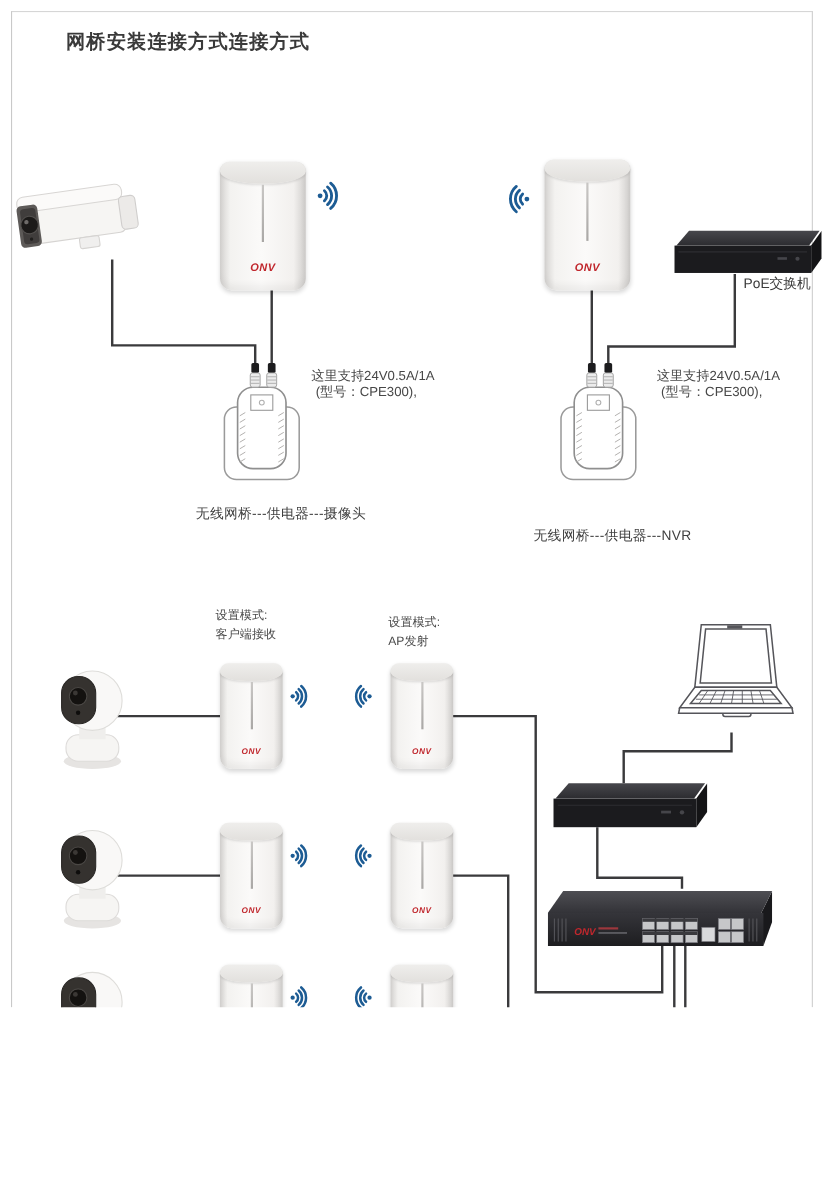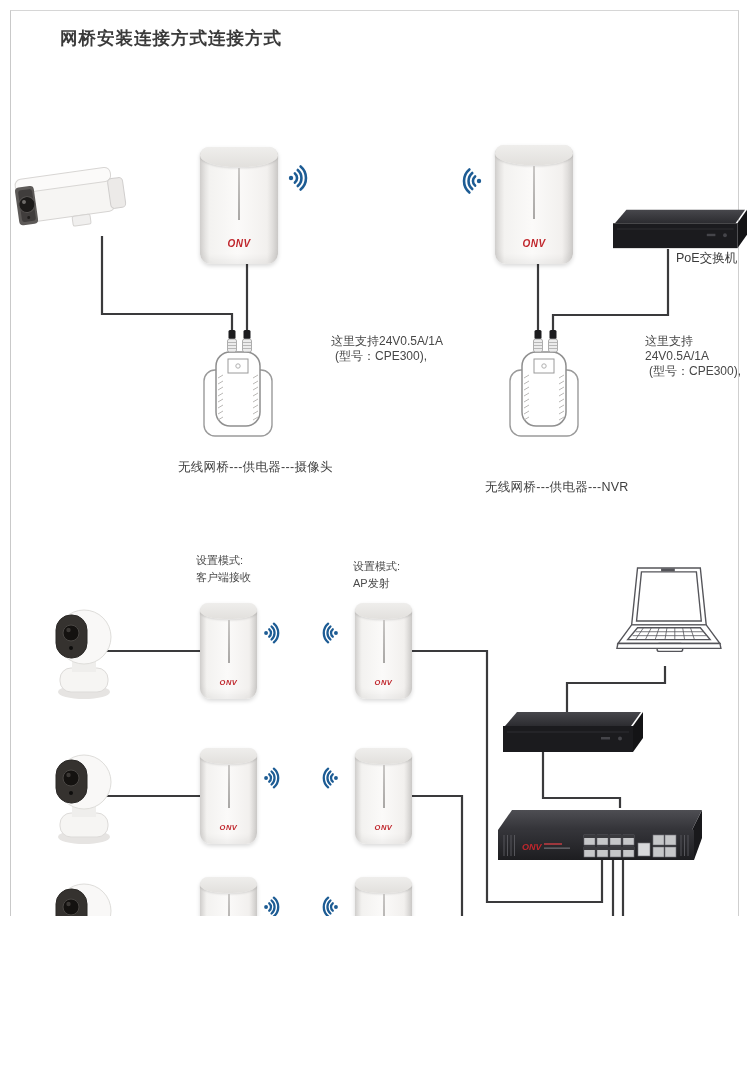--- a/index.html
+++ b/index.html
@@ -5,21 +5,21 @@
   html,body{margin:0;padding:0;background:#fff;}
   .canvas{
     position:relative;width:750px;height:916px;background:#ffffff;overflow:hidden;
     font-family:"Liberation Sans","DejaVu Sans",sans-serif;color:#3c3c3c;
   }
   .frame{position:absolute;left:10px;top:10px;right:11px;bottom:0;
     border-left:1px solid #c9c9c9;border-top:1px solid #d6d6d6;border-right:1px solid #cfcfcf;pointer-events:none;}
   .abs{position:absolute;}
   .title{left:60px;top:26px;font-size:17.5px;font-weight:bold;color:#3a3a3a;letter-spacing:1px;}
   .subtitle{left:60px;top:60px;font-size:12.5px;color:#4a4a4a;letter-spacing:.3px;}
-  .note{font-size:12px;color:#474747;line-height:15px;margin-left:48px;}
+  .note{font-size:12px;color:#474747;line-height:15px;}
   .note .l2{padding-left:4px;}
   .caption{font-size:12.5px;color:#3f3f3f;letter-spacing:.3px;}
   .mode{font-size:11px;color:#4a4a4a;line-height:17px;}
   .devlabel{font-size:12.5px;color:#3b3b3b;text-align:center;}
   
   .bridge{position:absolute;border-radius:9px 9px 11px 11px;
     background:linear-gradient(90deg,#d5d3d1 0%,#f3f2f0 12%,#fbfaf9 48%,#f2f0ee 86%,#cfcdcb 100%);
     box-shadow:0 2px 4px rgba(0,0,0,.15), inset 0 -5px 7px rgba(0,0,0,.05);}
   .bridge .flap{position:absolute;left:0;right:0;top:0;height:17%;
     background:linear-gradient(#efeeec,#e2e0dd);

